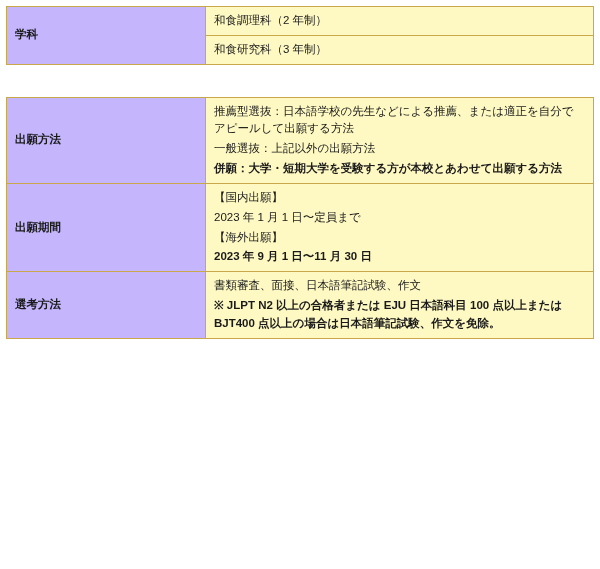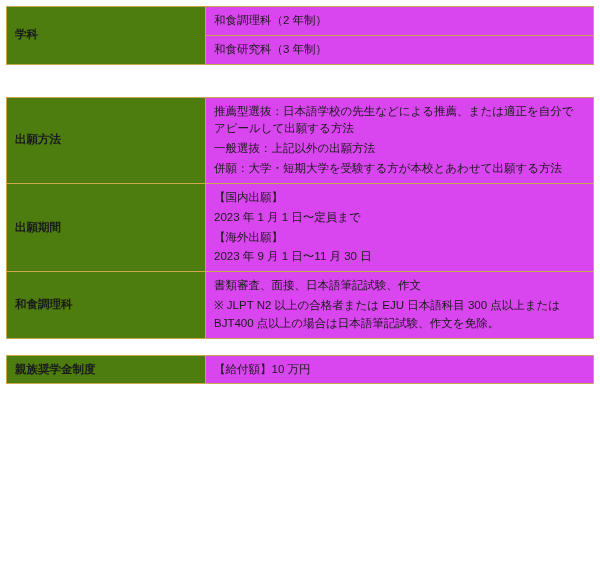--- a/index.html
+++ b/index.html
@@ -28,33 +28,33 @@
     margin: 0;
   }
   table.block td {
     border: 1px solid #c8a84a;
     vertical-align: middle;
     padding: 5px 8px;
     line-height: 1.55;
   }
   td.label {
     width: 182px;
-    background: #4d7c0f;
+    background: #c4b5fd;
     font-weight: bold;
     color: #1a1a1a;
   }
   td.value {
-    background: #d946ef;
+    background: #fef9c3;
     color: #1a1a1a;
   }
   .gap-lg { height: 16px; }
   .lines p {
     margin: 0 0 2px 0;
   }
-  .lines p:last-child { margin-bottom: 0; }
+  .lines p:last-child { margin-bottom: 0; font-weight: bold; }
   .tall-label {
     vertical-align: middle;
   }
 </style>
 </head>
 <body>
 
 <div class="page">
 
   <table class="block">
@@ -87,33 +87,29 @@
     <tr>
       <td class="label tall-label">出願期間</td>
       <td class="value lines">
         <p>【国内出願】</p>
         <p>2023 年 1 月 1 日〜定員まで</p>
         <p>【海外出願】</p>
         <p>2023 年 9 月 1 日〜11 月 30 日</p>
       </td>
     </tr>
     <tr>
-      <td class="label tall-label">和食調理科</td>
+      <td class="label tall-label">選考方法</td>
       <td class="value lines">
         <p>書類審査、面接、日本語筆記試験、作文</p>
-        <p>※ JLPT N2 以上の合格者または EJU 日本語科目 300 点以上または BJT400 点以上の場合は日本語筆記試験、作文を免除。</p>
+        <p>※ JLPT N2 以上の合格者または EJU 日本語科目 100 点以上または BJT400 点以上の場合は日本語筆記試験、作文を免除。</p>
       </td>
     </tr>
   </tbody>
     </table>
 
   <div class="gap-lg"></div>
 
   <table class="block">
     <tbody>
-    <tr>
-      <td class="label">親族奨学金制度</td>
-      <td class="value">【給付額】10 万円</td>
-    </tr>
   </tbody>
     </table>
 
 </div>
 
 </body></html>

